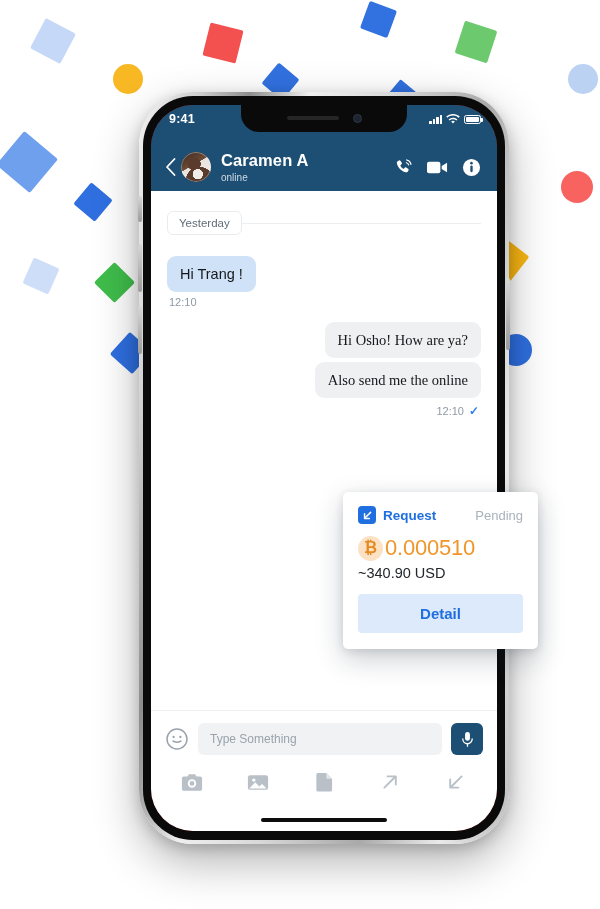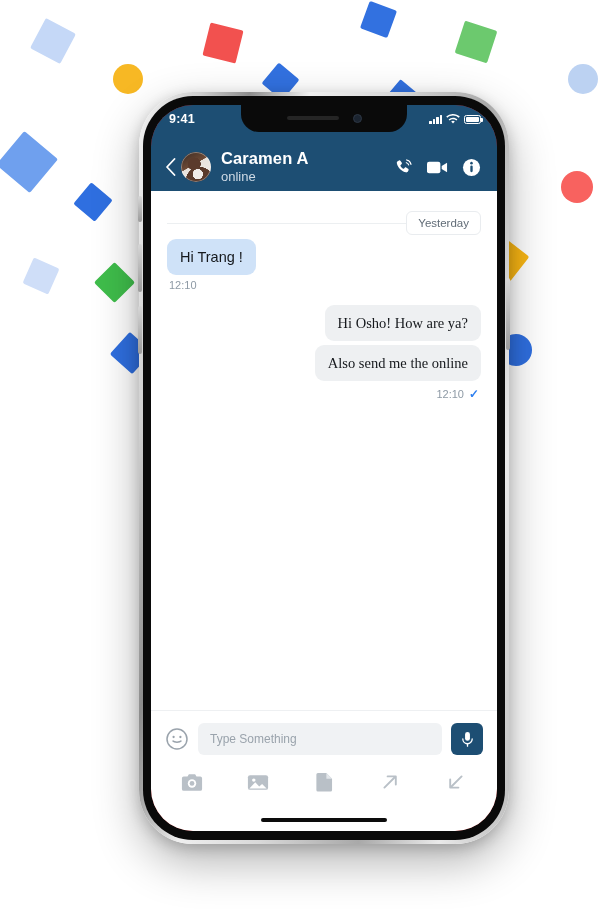--- a/index.html
+++ b/index.html
@@ -94,30 +94,30 @@
     width: 30px; height: 30px; border-radius: 50%; flex: 0 0 auto; margin-left: 2px;
     background:
       radial-gradient(circle at 56% 74%, #f0ece8 0 18%, rgba(240,236,232,0) 19%),
       radial-gradient(circle at 44% 40%, #5b3b2c 0 26%, rgba(91,59,44,0) 27%),
       radial-gradient(circle at 62% 96%, #5a3a2b 0 40%, rgba(90,58,43,0) 41%),
       linear-gradient(150deg,#3a2a22 0%,#6d4a36 42%,#e8e2dc 43%,#f4f1ee 100%);
     box-shadow: inset 0 0 0 1px rgba(255,255,255,.35);
   }
   #peer { margin-left: 10px; line-height: 1.12; flex: 1 1 auto; min-width: 0; }
   #peer-name { font-size: 16.5px; font-weight: bold; letter-spacing: .1px; }
-  #peer-status { font-size: 13px; color: #cfdbe6; margin-top: 2px; }
+  #peer-status { font-size: 10px; color: #cfdbe6; margin-top: 2px; }
   #header-actions { display: flex; align-items: center; gap: 14px; flex: 0 0 auto; }
   .hicon { cursor: pointer; display:flex; align-items:center; }
 
   
   #messages {
     flex: 1 1 auto; background: #fff; padding: 14px 16px 0;
     position: relative; overflow: hidden;
   }
-  #day-sep { position: relative; text-align: right; margin: 6px 0 4px; }
+  #day-sep { position: relative; text-align: left; margin: 6px 0 21px; }
   #day-sep::before {
     content:""; position:absolute; left:0; right:0; top:50%; height:1px; background:#eceff1;
   }
   #day-chip {
     position: relative; display:inline-block;
     background:#fff; border:1px solid #e9ecef; border-radius:6px;
     padding: 5px 11px; font-size: 11.5px; color:#616c77;
   }
   .row { display:flex; margin-bottom: 4px; }
   .row.in  { justify-content: flex-start; }
@@ -365,14 +365,34 @@
         </div>
 
         <div id="home-indicator">
           <div id="home-bar"></div>
         </div>
 
       </div>
     </div>
   </div>
 
+  <div id="request-card">
+    <div id="req-top">
+      <div id="req-left">
+        <span id="req-icon">
+          <svg width="11" height="11" viewBox="0 0 12 12">
+            <path d="M9.4 2.6 3.2 8.8" stroke="#fff" stroke-width="1.6" stroke-linecap="round"></path>
+            <path d="M8 9.2H2.8V4" stroke="#fff" stroke-width="1.6" fill="none" stroke-linecap="round" stroke-linejoin="round"></path>
+          </svg>
+        </span>
+        <span id="req-label">Request</span>
+      </div>
+      <span id="req-status">Pending</span>
+    </div>
+    <div id="amount-row">
+      <span id="btc-badge">₿</span>
+      <span id="btc-amount">0.000510</span>
+    </div>
+    <div id="usd-amount">~340.90 USD</div>
+    <button id="detail-btn">Detail</button>
+  </div>
 
 </div>
 
 </body></html>

